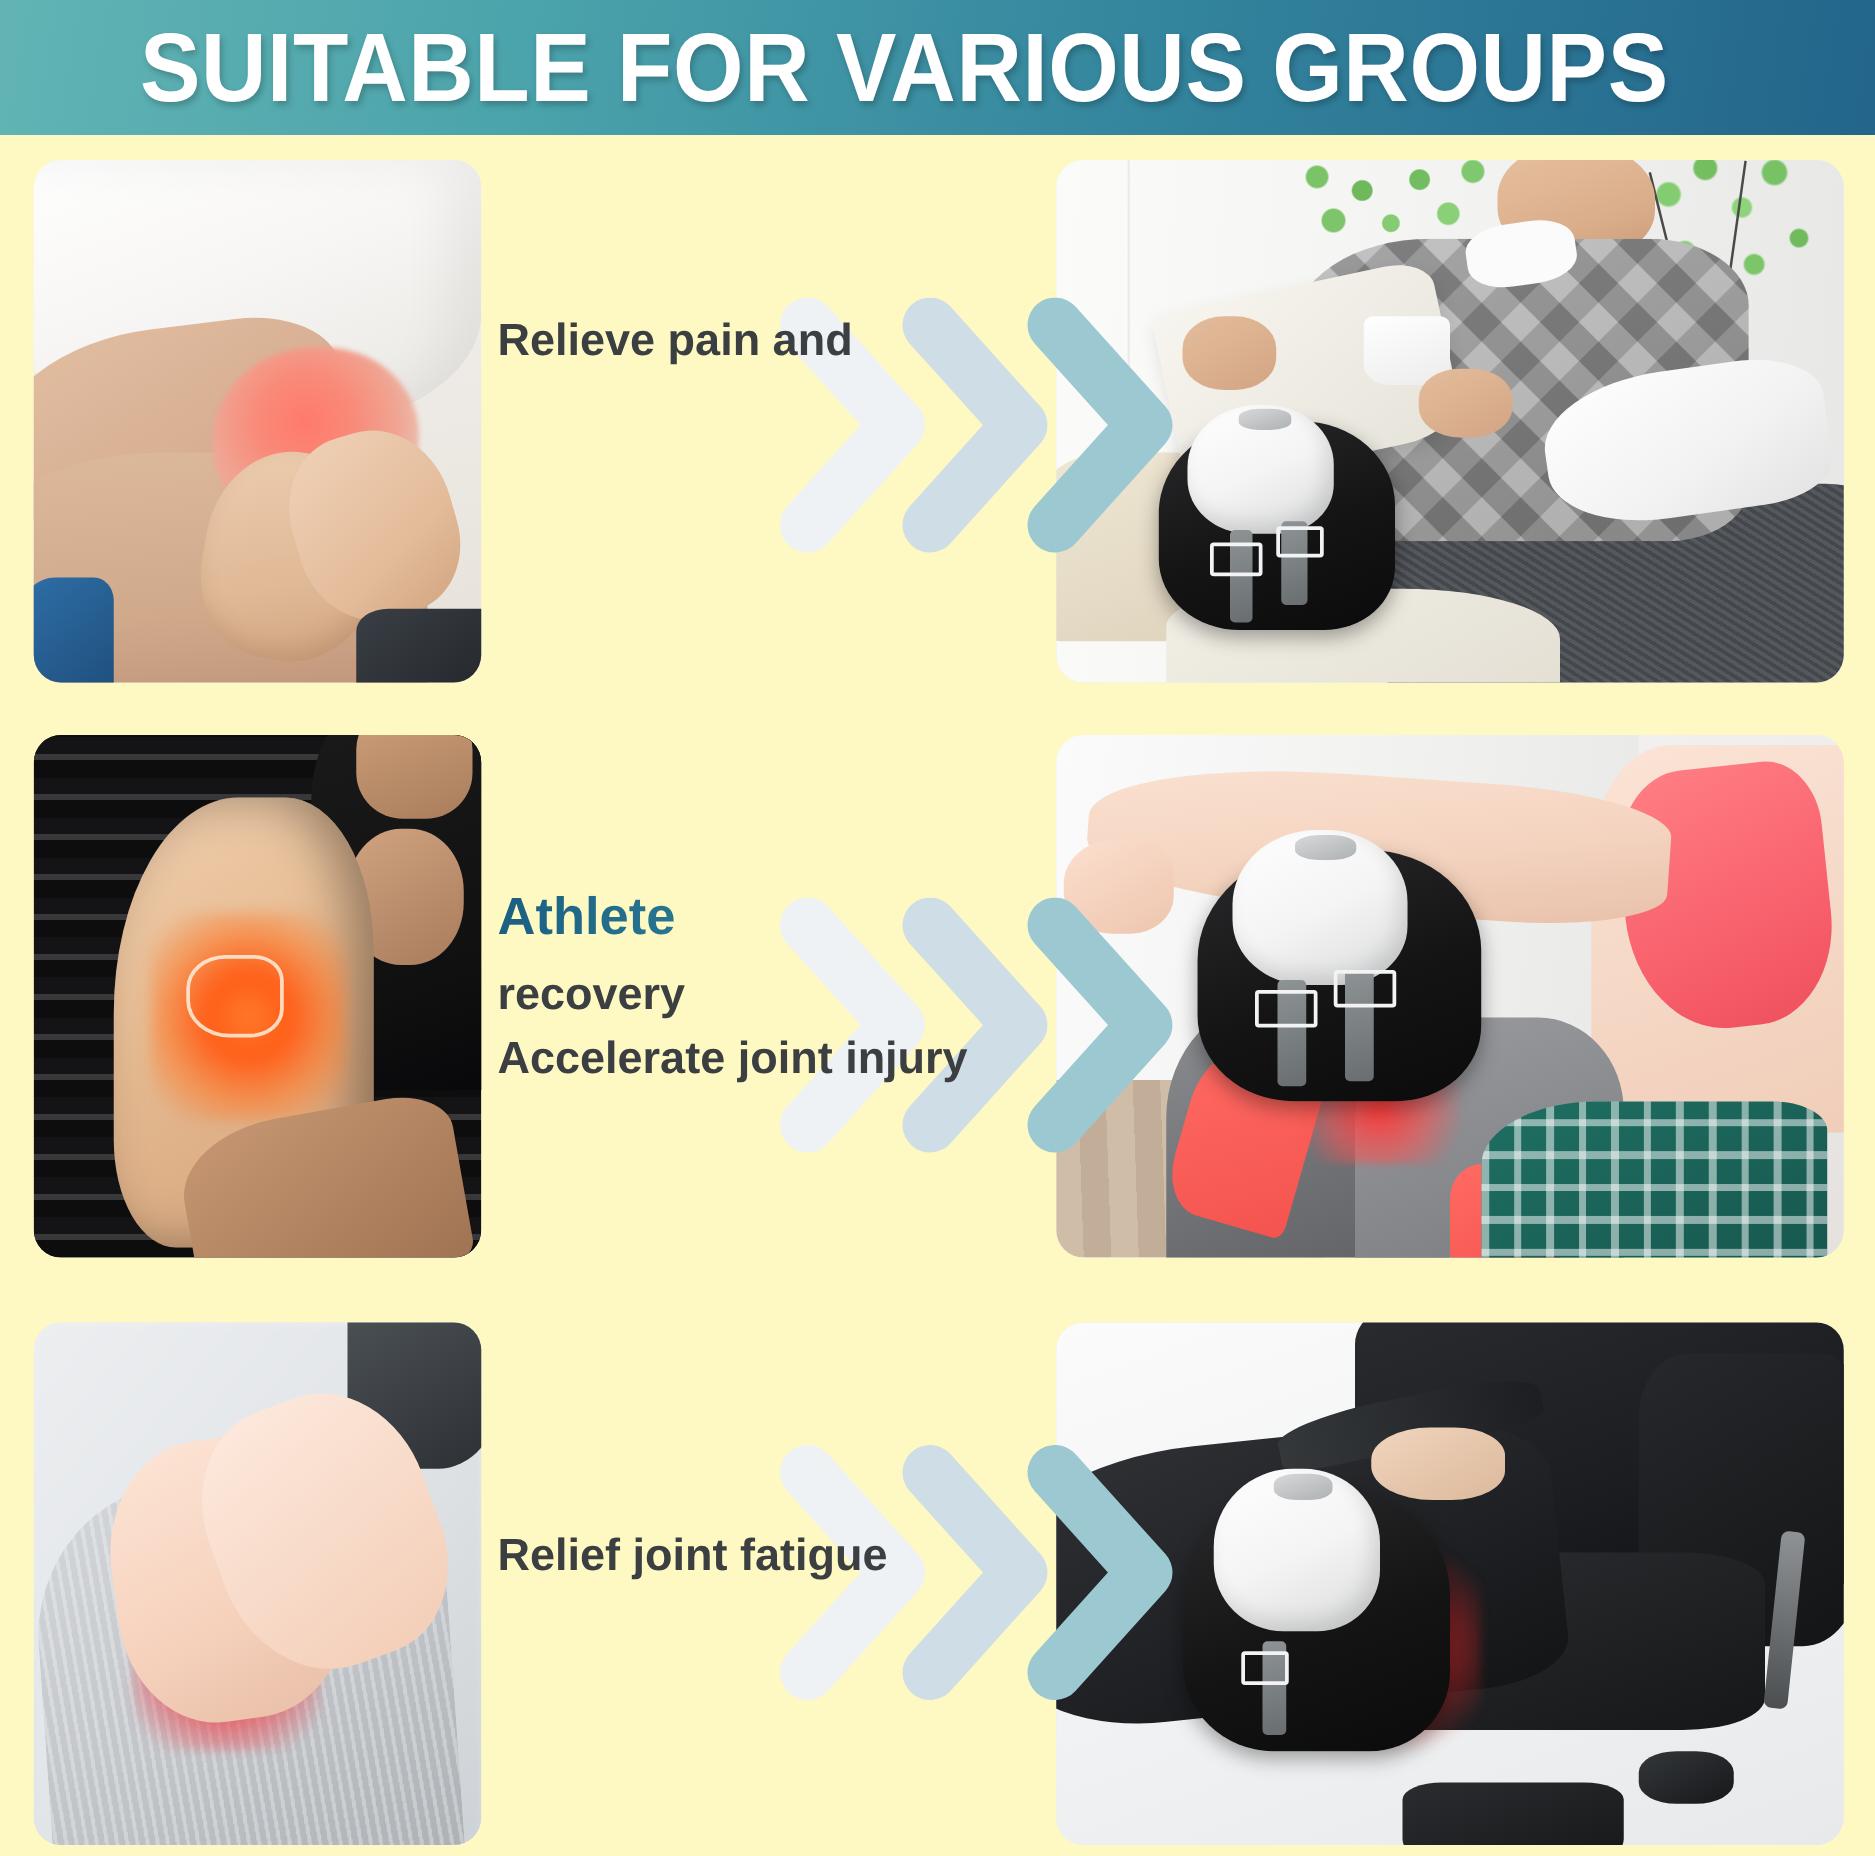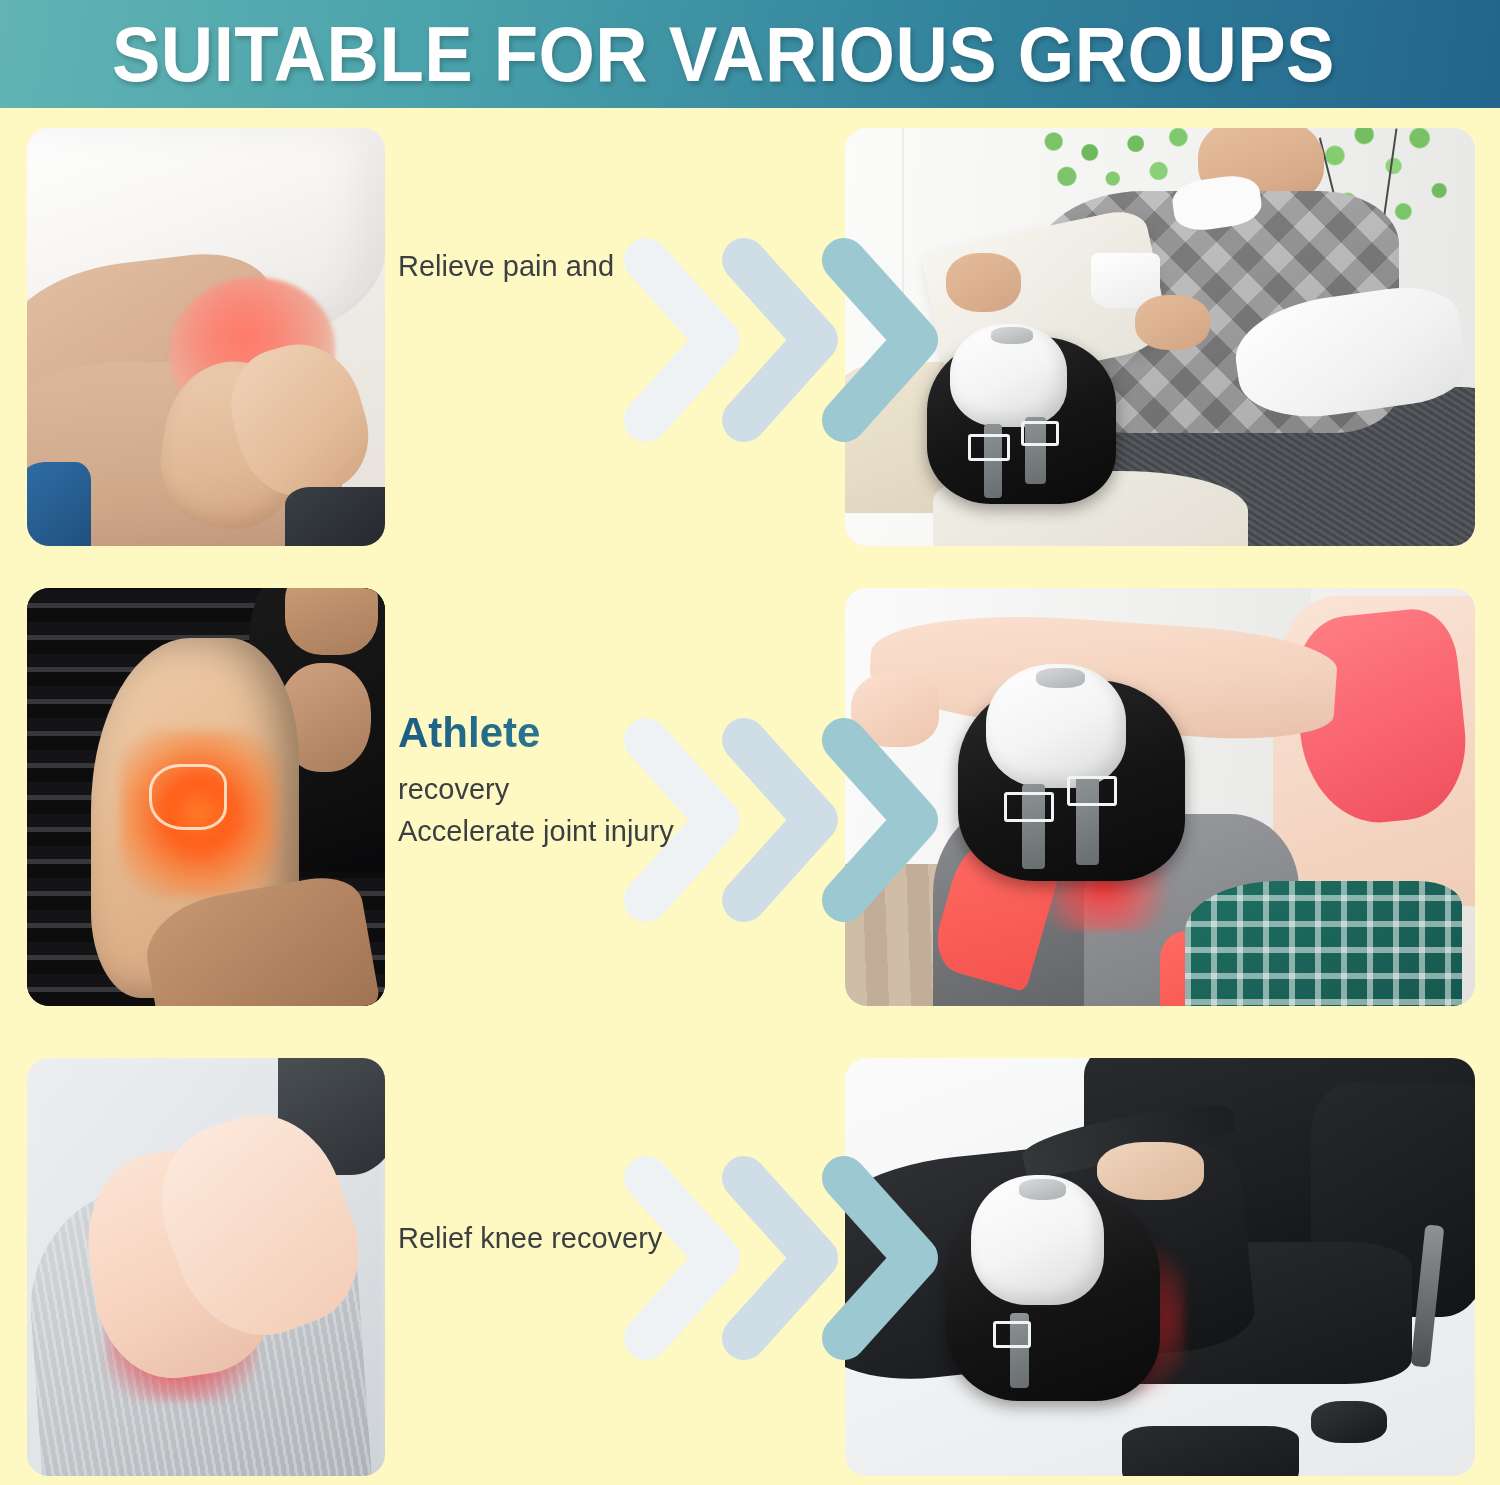--- a/index.html
+++ b/index.html
@@ -51,22 +51,22 @@
   }
   .heading {
     font-size: 42px; font-weight: 700; line-height: 1.08;
     white-space: nowrap;
     background: linear-gradient(90deg, #1b5e82 0%, #2c7d95 42%, #45b3b6 78%, #53c4bd 100%);
     -webkit-background-clip: text; background-clip: text;
     -webkit-text-fill-color: transparent; color: transparent;
     margin-bottom: 14px;
   }
   .sub {
-    font-size: 29px; color: #3c3f42; line-height: 1.42;
-    font-weight: 400;
+    font-size: 36px; color: #3c3f42; line-height: 1.42;
+    font-weight: 700;
   }
 
   
   .chevrons {
     position: absolute; top: 0; left: 0; width: 1500px; height: 418px;
     pointer-events: none; z-index: 2;
   }
   .chev { position: absolute; }
   .chev svg { display: block; }
 
@@ -611,21 +611,21 @@
         </svg>
       </div>
       <div class="chev" style="left:816px; top:98px;">
         <svg width="130" height="205" viewBox="0 0 130 205">
           <path d="M28 22 L100 102 L28 182" fill="none" stroke="#9cc8d2" stroke-width="44" stroke-linecap="round" stroke-linejoin="round"></path>
         </svg>
       </div>
     </div>
 
     <div class="textblock" style="top:160px; width:470px;">
-      <div class="sub">Relief knee recovery</div>
+      <div class="sub">Relief joint fatigue</div>
     </div>
 
     <div class="photo right">
       <div class="scene s6">
         <div class="suit"></div>
         <div class="backrest"></div>
         <div class="seat"></div>
         <div class="thigh"></div>
         <div class="armrest"></div>
         <div class="hand"></div>

